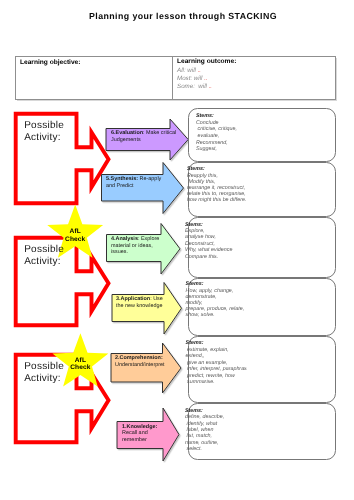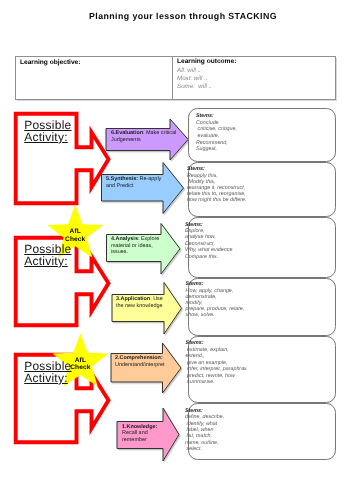--- a/index.html
+++ b/index.html
@@ -5,21 +5,21 @@
   html,body{margin:0;padding:0;background:#fff;}
   body{width:354px;height:500px;font-family:"Liberation Sans",sans-serif;overflow:hidden;-webkit-font-smoothing:antialiased;text-rendering:geometricPrecision;}
   #root{position:relative;width:354px;height:500px;background:#fff;}
   #gfx{position:absolute;left:0;top:0;width:354px;height:500px;}
   .abs{position:absolute;transform:translateZ(0);}
   .title{left:6px;top:11px;width:354px;text-align:center;font-weight:bold;font-size:8.8px;letter-spacing:.42px;color:#0a0a0a;}
   .lo-label{left:20px;top:59px;font-size:6.6px;font-weight:bold;color:#000;}
   .lc-label{left:177px;top:58px;font-size:6.6px;font-weight:bold;color:#000;}
   .lc-line{left:177px;font-size:6.2px;font-style:italic;color:#8a8a8a;white-space:pre;}
   .red-txt{color:#e8605a;}
-  .act{font-size:12px;color:#151515;line-height:11.6px;letter-spacing:.25px;text-decoration:underline;}
+  .act{font-size:10px;color:#151515;line-height:11.6px;letter-spacing:.25px;}
   .star-txt{font-size:6.6px;font-weight:bold;color:#000;text-align:center;line-height:7.4px;letter-spacing:.1px;}
   .lvl{font-size:5.45px;color:#1a1a1a;line-height:6.6px;letter-spacing:0px;}
   .lvl b{font-weight:bold;}
   .stem{font-size:5.35px;font-style:italic;color:#5a5a5a;line-height:6.9px;}
   .stem b{font-weight:bold;color:#222;}
 </style>
 </head>
 <body>
 
 <div id="root">

